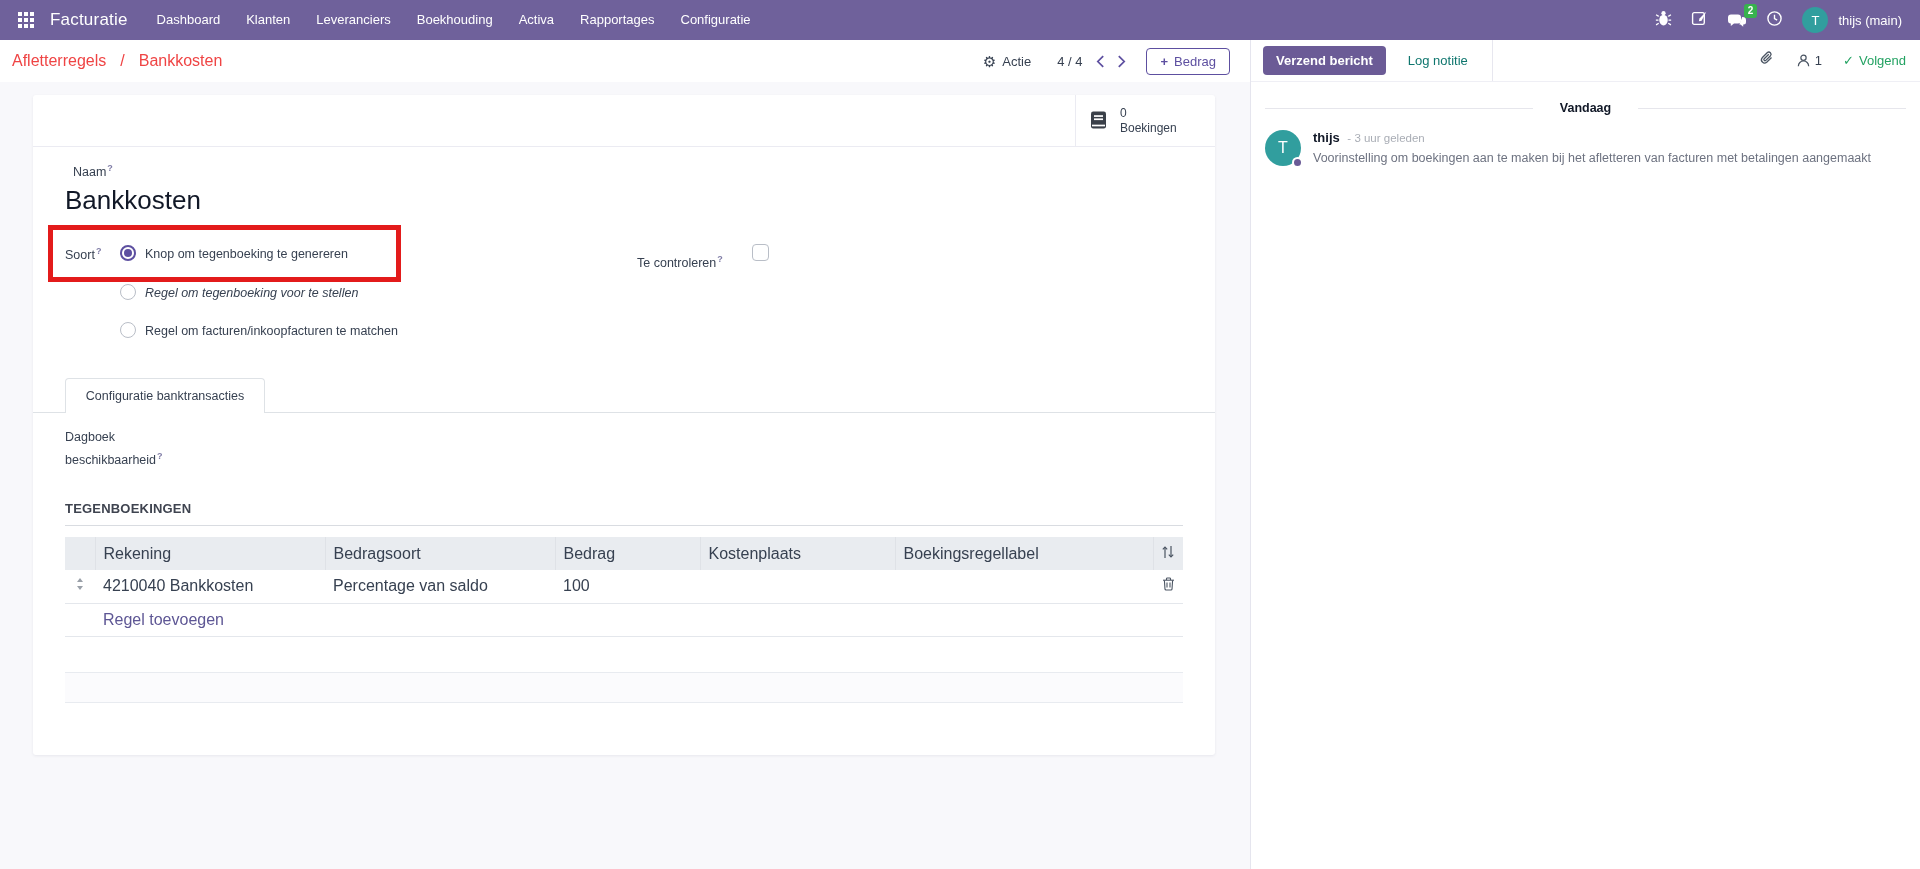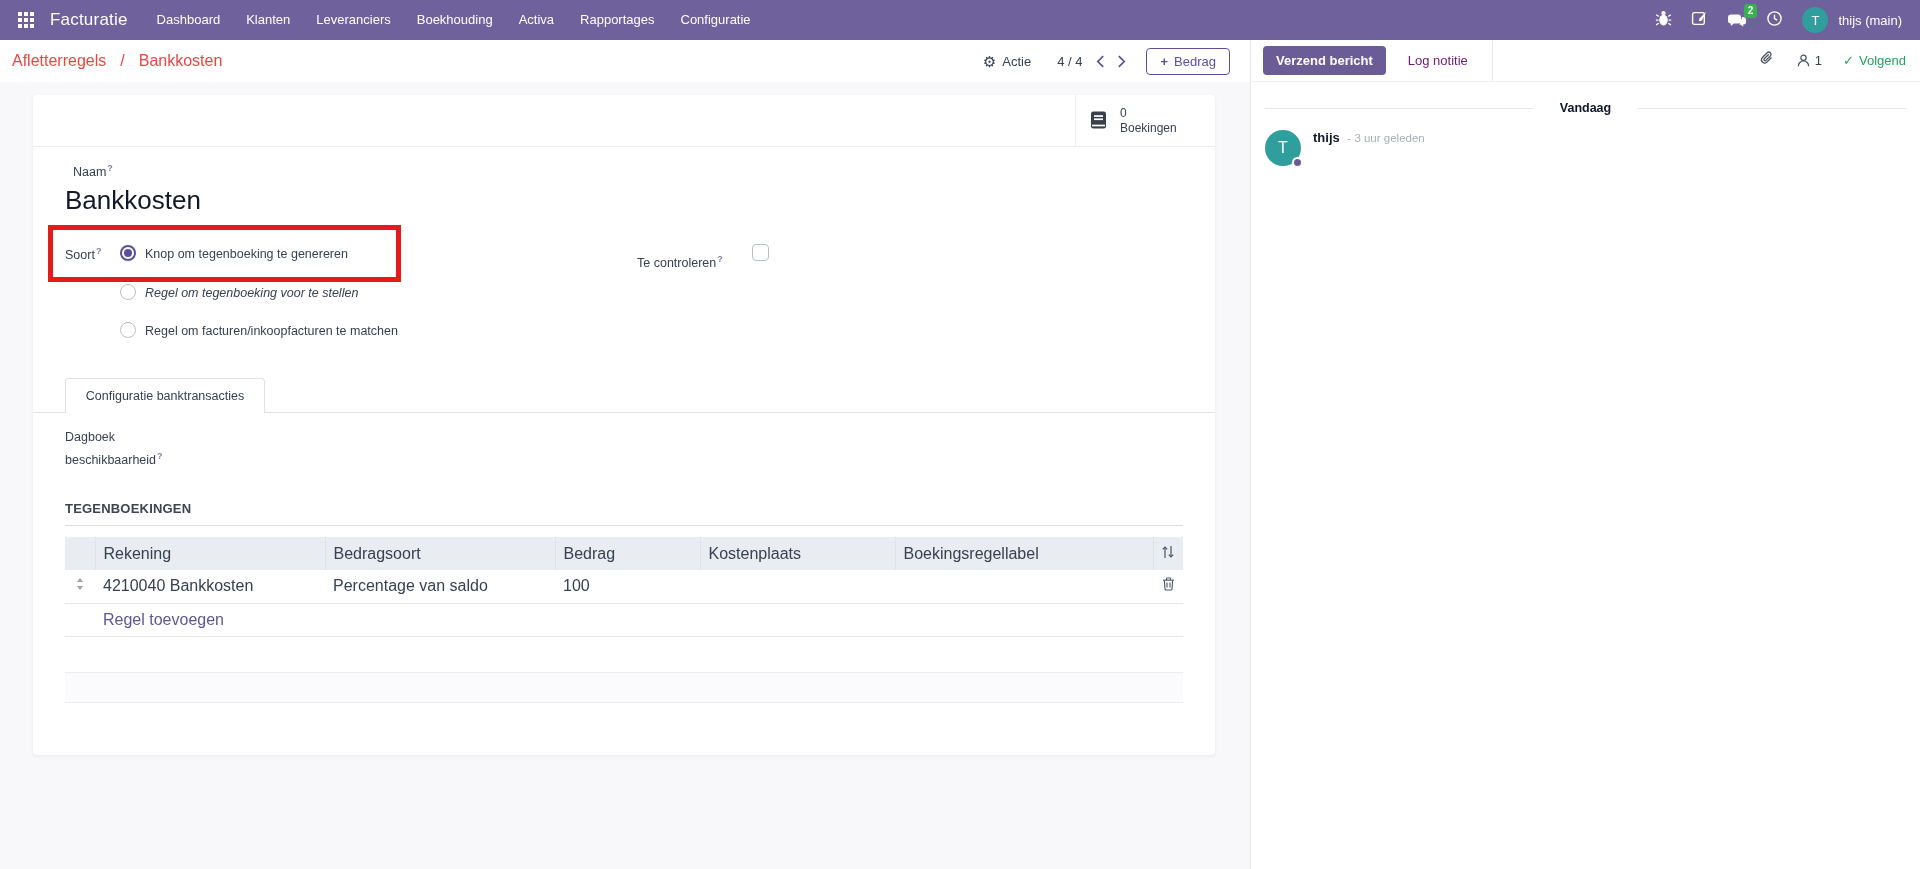--- a/index.html
+++ b/index.html
@@ -90,21 +90,21 @@
   .emptyband{position:absolute;left:32px;right:32px;top:577px;height:31px;background:#fbfbfd;
              border-top:1px solid #e8ebf0;border-bottom:1px solid #e8ebf0;}
 
   
   .chatter{width:670px;background:#fff;border-left:1px solid #e5e5ee;display:flex;
            flex-direction:column;}
   .chat-head{height:42px;display:flex;align-items:center;padding:0 14px 0 12px;
              border-bottom:1px solid #efeff5;}
   .btn-send{background:var(--btn);color:#fff;font-size:13px;font-weight:600;border:none;
             border-radius:4px;padding:7px 13px;font-family:inherit;}
-  .log{font-size:13px;color:#701a75;margin-left:22px;font-weight:500;}
+  .log{font-size:13px;color:#0f766e;margin-left:22px;font-weight:500;}
   .vsep{width:1px;align-self:stretch;background:#e7e7ef;margin-left:24px;}
   .head-right{margin-left:auto;display:flex;align-items:center;gap:21px;}
   .followers{display:flex;align-items:center;gap:4px;font-size:13px;color:#374151;}
   .following{display:flex;align-items:center;gap:5px;color:var(--green);font-size:13px;
              font-weight:500;}
   .chat-body{padding:19px 14px;}
   .divider{display:flex;align-items:center;gap:27px;}
   .dline{flex:1;height:1px;background:#e6e6ec;}
   .dtext{font-size:12.5px;font-weight:700;color:#111827;}
   .msg{display:flex;margin-top:15px;gap:12px;}
@@ -363,17 +363,18 @@
         <div class="avatar-lg" data-interactable="false">
           <span data-interactable="false"></span>
             <span data-interactable="false">T</span>
           <span class="status-dot" data-interactable="false"></span>
         </div>
         <div data-interactable="false">
           <div class="msg-head" data-interactable="false">
             <span class="author" data-interactable="true">thijs</span>
             <span class="time" data-interactable="false">- 3 uur geleden</span>
           </div>
+          <div class="msg-body" data-interactable="false">Voorinstelling om boekingen aan te maken bij het afletteren van facturen met betalingen aangemaakt</div>
         </div>
       </div>
     </div>
   </aside>
 </div>
 
 </body></html>

